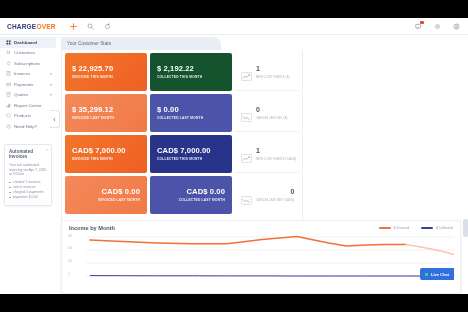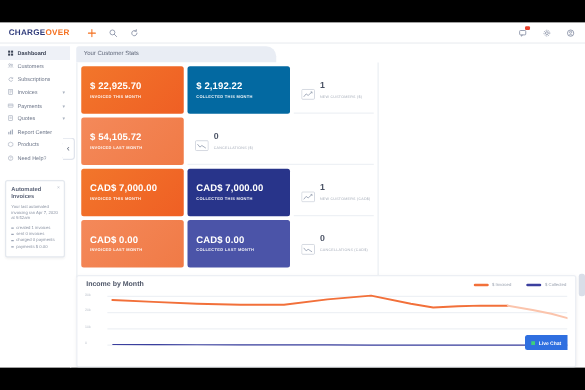--- a/index.html
+++ b/index.html
@@ -41,27 +41,27 @@
   
   .collapse{position:absolute;left:50px;top:92px;width:9px;height:16px;background:#fff;border:1px solid #e0e4ec;border-left:none;border-radius:0 3px 3px 0;display:flex;align-items:center;justify-content:center;font-size:7px;color:#6a7governing;color:#5a6辺;color:#596274;z-index:6;}
 
   
   #main{position:absolute;left:56px;top:17px;width:412px;height:259px;background:#fff;}
   .panel{position:absolute;left:5px;top:2px;width:290px;}
   .panel-head{background:#e9edf4;width:160px;height:13px;border-radius:2px 8px 0 0;display:flex;align-items:center;padding-left:6px;box-sizing:border-box;}
   .panel-head span{font-size:4.8px;color:#5e6678;}
   .stats-wrap{background:#fff;border:1px solid #eceff4;border-top:none;padding:3px;box-sizing:border-box;width:242px;}
   .srow{display:flex;align-items:stretch;height:38px;margin-bottom:3px;}
-  .srow:last-child{margin-bottom:4px;}
+  .srow:last-child{margin-bottom:4px;text-align:right;}
   .tile{width:82px;border-radius:2px;padding:0 7px;box-sizing:border-box;display:flex;flex-direction:column;justify-content:center;margin-right:3px;color:#fff;}
   .tile .val{font-size:7.6px;font-weight:bold;letter-spacing:.1px;line-height:1.1;}
   .tile .lab{font-size:3.2px;font-weight:bold;letter-spacing:.25px;margin-top:2px;opacity:.92;}
   .t-orange{background:linear-gradient(135deg,#f2762b 0%,#ef5f24 100%);}
   .t-orange-l{background:linear-gradient(135deg,#f4895a 0%,#f07a46 100%);}
-  .t-blue{background:#0369a1;}
+  .t-blue{background:#14532d;}
   .t-blue-d{background:#28348a;}
   .t-blue-l{background:#4b54a8;}
   .mini{flex:1;display:flex;align-items:center;padding-left:6px;border-bottom:1px solid #eef1f5;}
   .srow:last-child .mini{border-bottom:none;}
   .mini .sparkicon{width:11px;height:9px;margin-right:4px;color:#9aa3b4;}
   .mini .num{font-size:7px;font-weight:bold;color:#4a5264;}
   .mini .mlab{font-size:2.9px;color:#a7aeba;letter-spacing:.2px;margin-top:3px;}
   .mini .mcol{display:flex;flex-direction:column;}
 
   
@@ -279,22 +279,26 @@
               </span>
               <span class="mcol">
                 <span class="num">1</span>
                 <span class="mlab">NEW CUSTOMERS ($)</span>
               </span>
             </div>
           </div>
 
           <div class="srow">
             <div class="tile t-orange-l">
-              <div class="val">$ 54,105.72</div>
+              <div class="val">$ 35,299.12</div>
               <div class="lab">INVOICED LAST MONTH</div>
+            </div>
+            <div class="tile t-blue-l">
+              <div class="val">$ 0.00</div>
+              <div class="lab">COLLECTED LAST MONTH</div>
             </div>
             <div class="mini">
               <span class="sparkicon">
                 <svg viewBox="0 0 14 11" width="11" height="9">
                     <rect x=".5" y=".5" width="13" height="10" rx="1" stroke="#c9cfd9" stroke-width=".8" fill="none"></rect>
                     <path d="M2.5 4l2.5 3 2-1.6L11 8" stroke="#9aa3b4" stroke-width=".9" fill="none"></path>
                   </svg>
               </span>
               <span class="mcol">
                 <span class="num">0</span>

